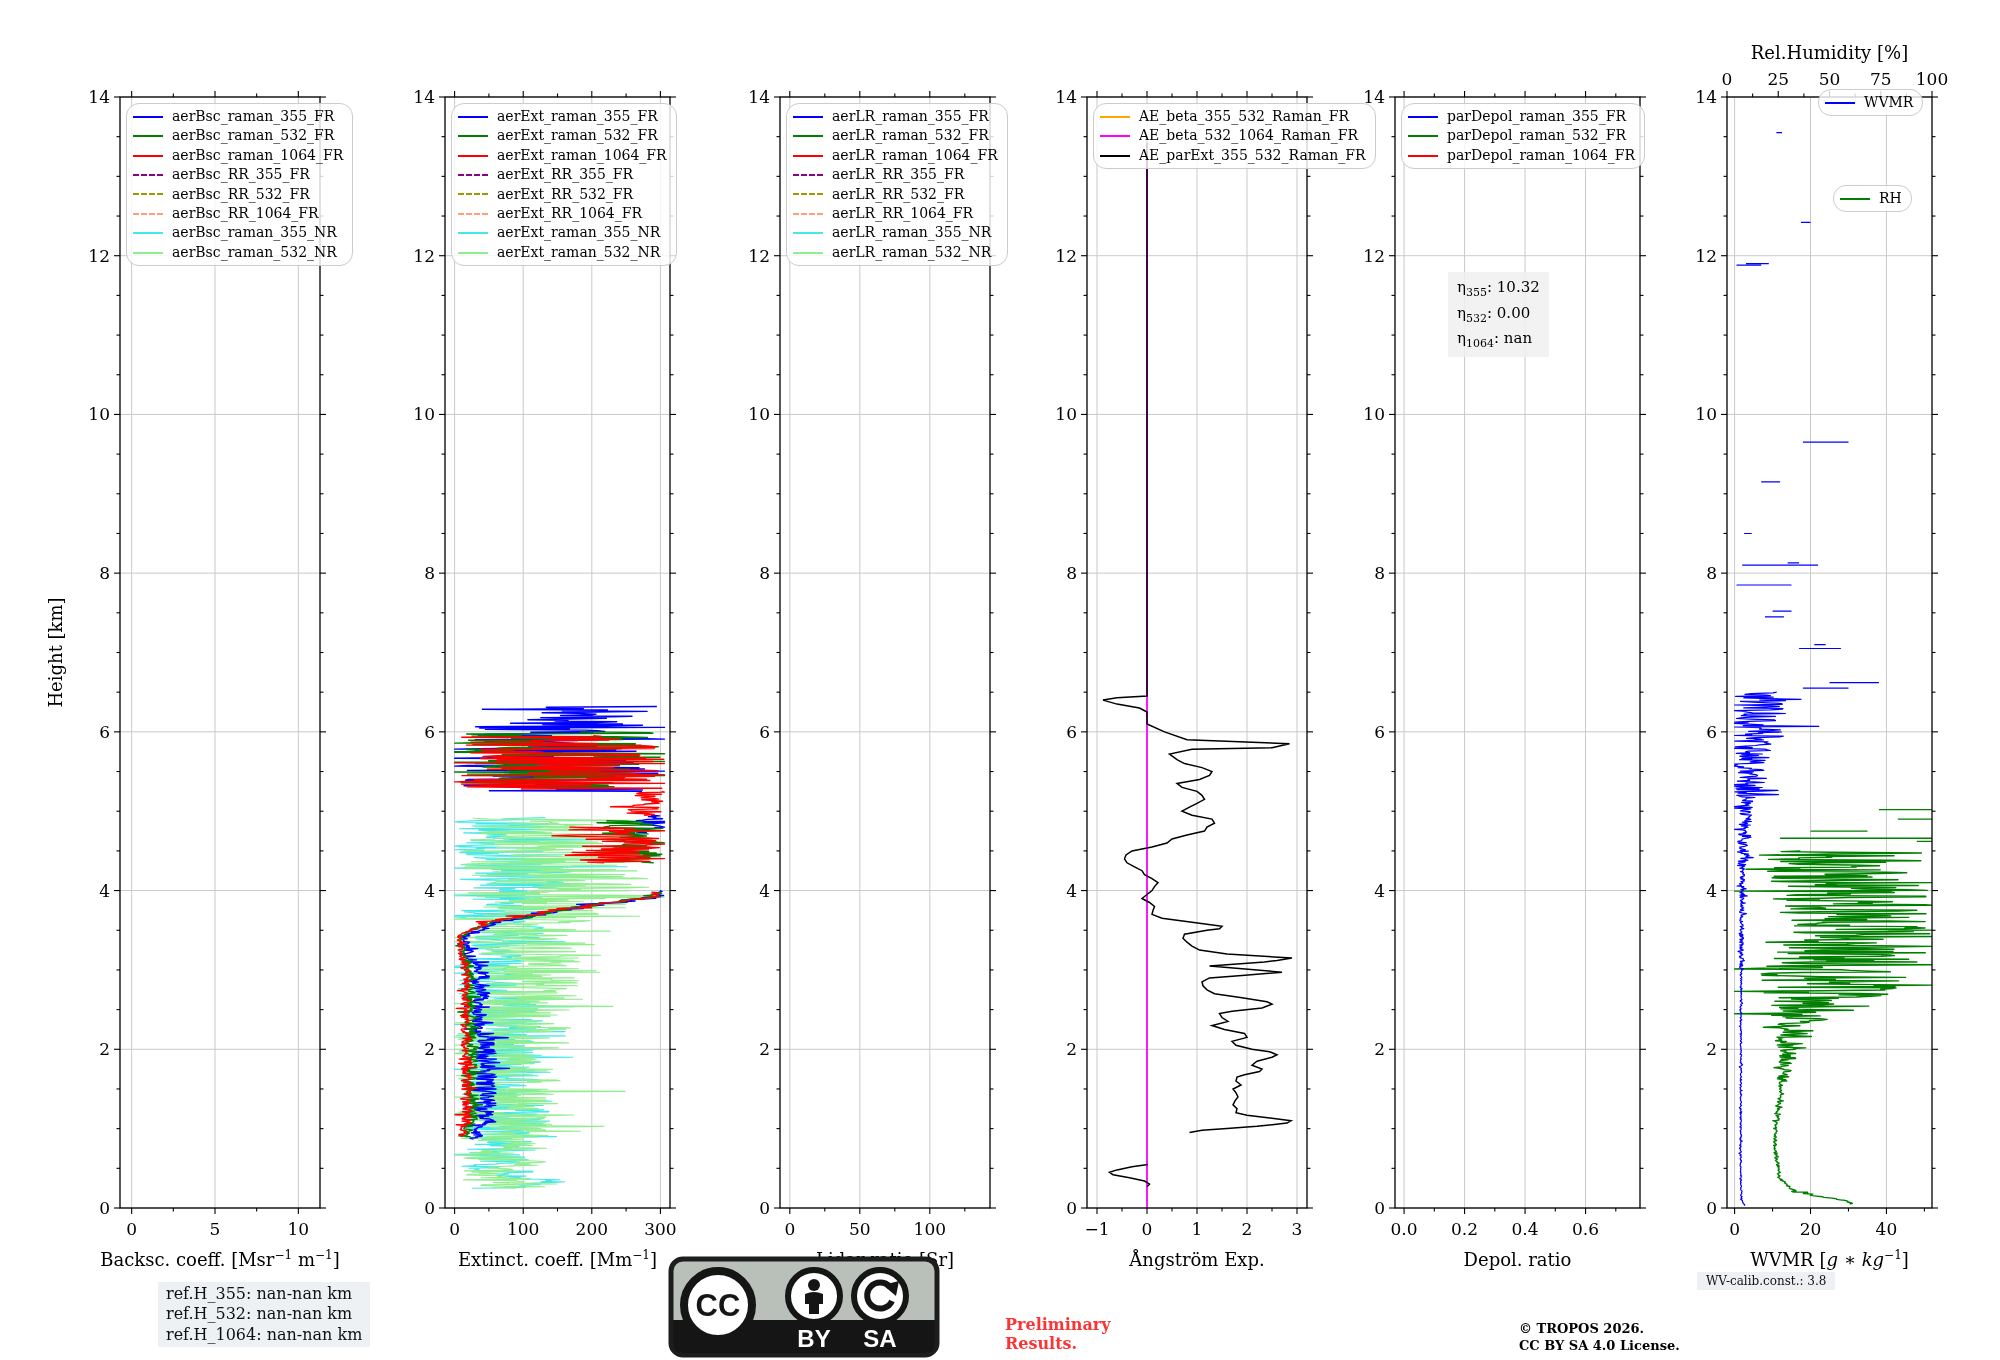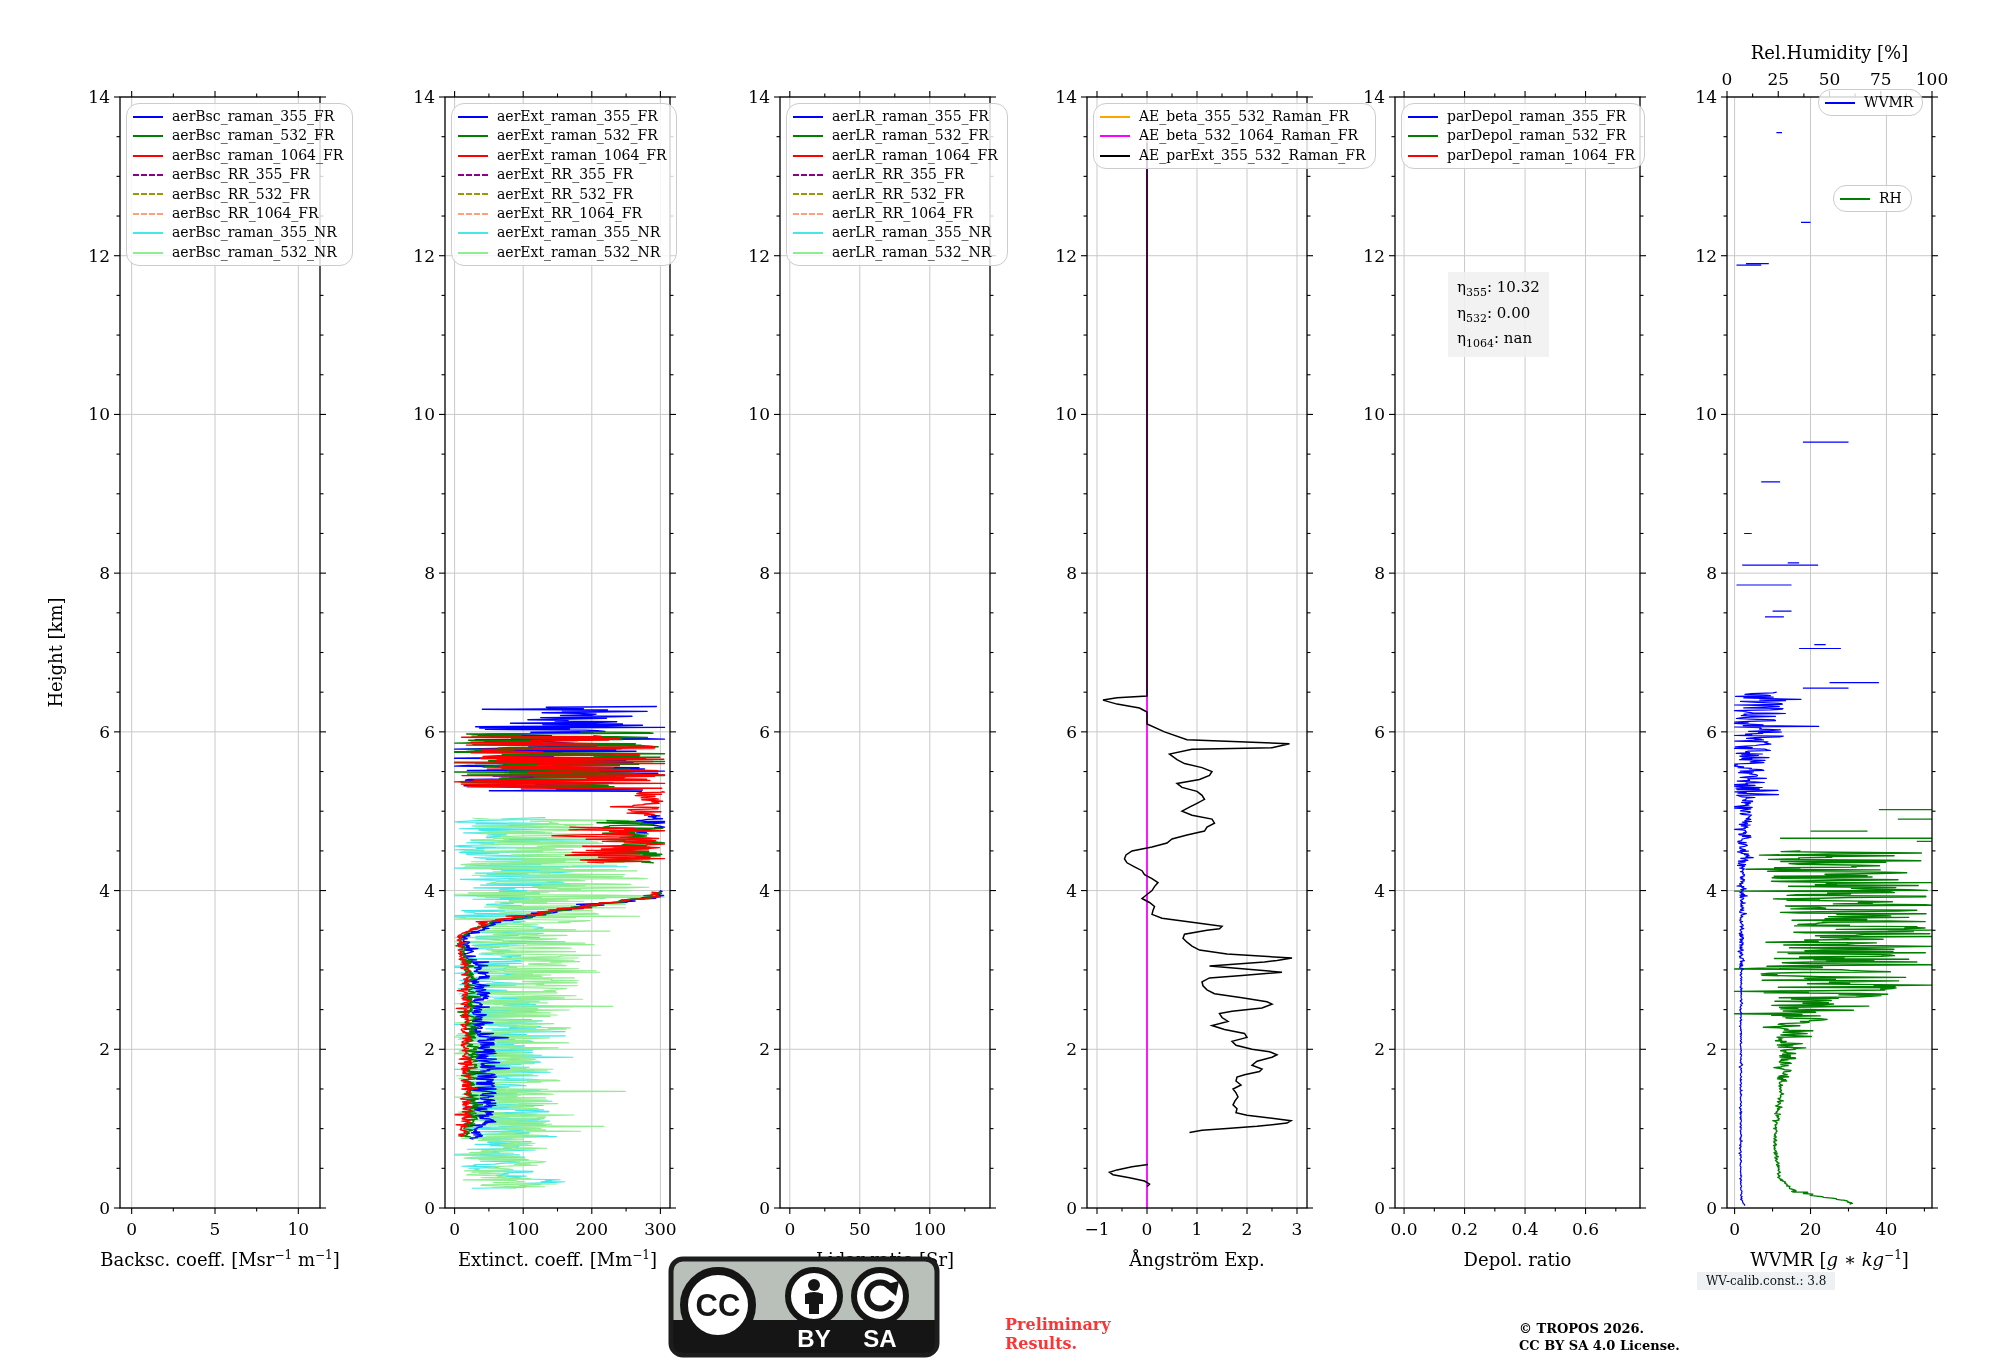--- a/index.html
+++ b/index.html
@@ -670,20 +670,25 @@
       </g>
     </svg>
 
 
 <div class="eta-box">
   <div><span>η</span><sub>355</sub><span>: </span><span>10.32</span></div>
   <div><span>η</span><sub>532</sub><span>: </span><span>0.00</span></div>
   <div><span>η</span><sub>1064</sub><span>: </span><span>nan</span></div>
 </div>
 
+<div class="refh-box">
+  <div>ref.H_355: nan-nan km</div>
+  <div>ref.H_532: nan-nan km</div>
+  <div>ref.H_1064: nan-nan km</div>
+</div>
 
 <svg class="badge" width="272" height="102">
   <rect x="3" y="3" width="266" height="96" rx="12" fill="#b9c0b9" stroke="#1d1d1d" stroke-width="5"></rect>
   <path d="M 5 64 L 267 64 L 267 87 Q 267 97 257 97 L 15 97 Q 5 97 5 87 Z" fill="#151515"></path>
   <g>
     <circle cx="50" cy="49" r="34" fill="#ffffff" stroke="#151515" stroke-width="8"></circle>
     <text x="50" y="60" text-anchor="middle" font-family="Liberation Sans, sans-serif" font-weight="bold" font-size="31" fill="#151515">CC</text>
   </g>
   <g>
     <circle cx="146" cy="40" r="26" fill="#ffffff" stroke="#151515" stroke-width="6"></circle>

